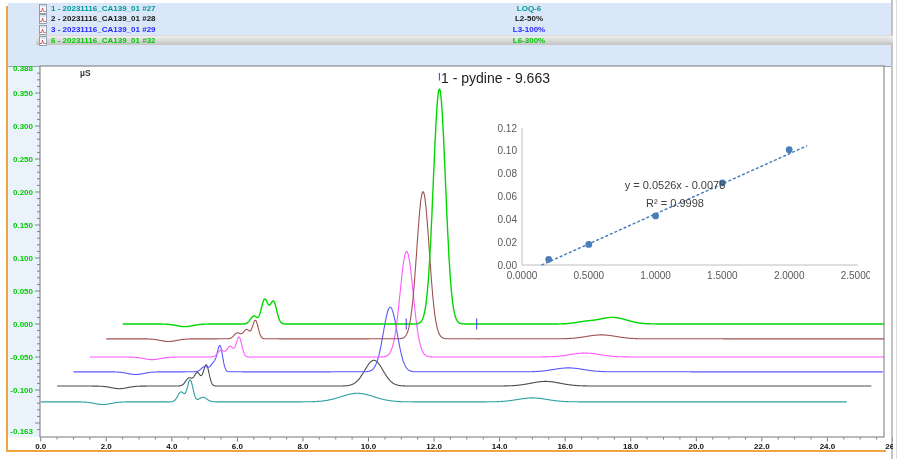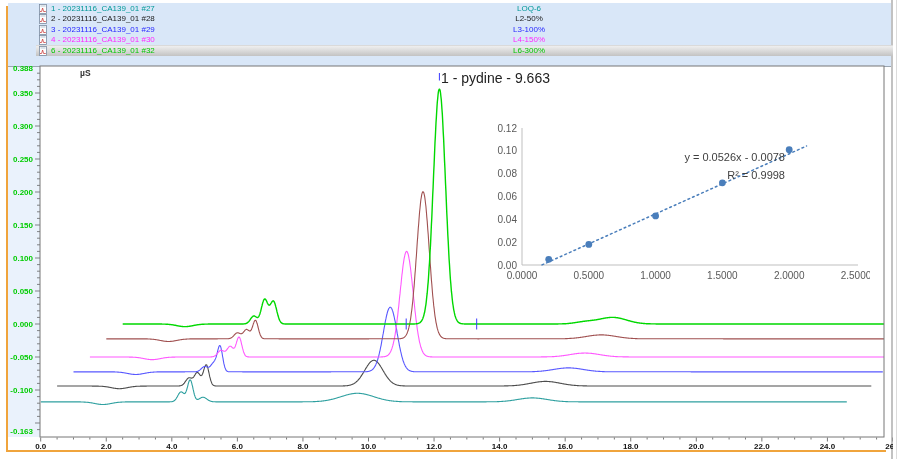--- a/index.html
+++ b/index.html
@@ -9,30 +9,30 @@
   .legend-bg{position:absolute;left:8px;top:3px;width:885px;height:64px;background:#d9e7f8;}
   .legend-sep{position:absolute;left:8px;top:66px;width:885px;height:1px;background:#9aa5b1;}
   .left-gutter{position:absolute;left:8px;top:67px;width:32px;height:370px;background:#eaf2fc;}
   
   .orange-left{position:absolute;left:6px;top:6px;width:2px;height:446px;background:#f0a43c;}
   .orange-bottom{position:absolute;left:6px;top:450px;width:880px;height:2px;background:#f0a43c;}
   .right-sep{position:absolute;left:891px;top:0;width:2px;height:459px;background:#c2c2c2;}
   .right-sep2{position:absolute;left:896px;top:0;width:1px;height:459px;background:#dcdcdc;}
   
   .legend{position:absolute;left:36px;top:4px;width:857px;height:62px;display:flex;flex-direction:column;}
-  .legend-row{height:10.33px;display:flex;align-items:center;font-size:8px;font-weight:normal;line-height:10px;}
+  .legend-row{height:10.33px;display:flex;align-items:center;font-size:8px;font-weight:bold;line-height:10px;}
   .legend-row.selected{background:linear-gradient(#efefef,#c3c3c3);border-top:1px solid #dadada;height:9.33px;}
   .inj-icon{width:8px;height:10px;margin-left:3px;margin-right:4px;flex:0 0 auto;}
   .inj-label{white-space:nowrap;}
   .level-label{position:absolute;left:420px;width:146px;text-align:center;}
   .lr{position:relative;}
   
   .us-label{position:absolute;left:44px;top:68px;font-size:8.5px;font-weight:600;color:#333;margin-left:36px;}
   .peak-label{position:absolute;left:441px;top:70px;font-size:14px;color:#222;white-space:nowrap;}
-  .eq-line{position:absolute;left:485px;width:300px;text-align:right;font-size:11px;color:#3f3f3f;}
+  .eq-line{position:absolute;left:525px;width:300px;text-align:center;font-size:11px;color:#3f3f3f;margin-top:28px;}
   .eq1{top:151px;} .eq2{top:169px;}
   svg{display:block;overflow:hidden;}
   .chrom-svg{position:absolute;left:8px;top:0;}
   .inset-svg{position:absolute;left:490px;top:122px;}
 </style>
 </head>
 <body>
 
 <div class="stage">
 
@@ -70,31 +70,20 @@
     <div class="legend-row lr">
       <span class="inj-icon">
           <svg viewBox="0 0 8 10" width="8" height="10">
             <rect x="0.5" y="0.5" width="7" height="9" fill="#fdfdfd" stroke="#7a8aa0" stroke-width="0.8"></rect>
             <line x1="1.5" y1="2" x2="6.5" y2="2" stroke="#9ab0c4" stroke-width="0.7"></line>
             <polyline points="1,7.5 2.6,7.5 3.6,4 4.6,7.5 6.8,7.5" fill="none" stroke="#c44" stroke-width="0.8"></polyline>
           </svg>
         </span>
       <span class="inj-label" style="color: rgb(40, 40, 255);">3 - 20231116_CA139_01 #29</span>
       <span class="level-label" style="color: rgb(40, 40, 255);">L3-100%</span>
-    </div>
-    <div class="legend-row lr">
-      <span class="inj-icon">
-          <svg viewBox="0 0 8 10" width="8" height="10">
-            <rect x="0.5" y="0.5" width="7" height="9" fill="#fdfdfd" stroke="#7a8aa0" stroke-width="0.8"></rect>
-            <line x1="1.5" y1="2" x2="6.5" y2="2" stroke="#9ab0c4" stroke-width="0.7"></line>
-            <polyline points="1,7.5 2.6,7.5 3.6,4 4.6,7.5 6.8,7.5" fill="none" stroke="#c44" stroke-width="0.8"></polyline>
-          </svg>
-        </span>
-      <span class="inj-label" style="color: rgb(255, 40, 255);">4 - 20231116_CA139_01 #30</span>
-      <span class="level-label" style="color: rgb(255, 40, 255);">L4-150%</span>
     </div>
     <div class="legend-row lr selected">
       <span class="inj-icon">
           <svg viewBox="0 0 8 10" width="8" height="10">
             <rect x="0.5" y="0.5" width="7" height="9" fill="#fdfdfd" stroke="#7a8aa0" stroke-width="0.8"></rect>
             <line x1="1.5" y1="2" x2="6.5" y2="2" stroke="#9ab0c4" stroke-width="0.7"></line>
             <polyline points="1,7.5 2.6,7.5 3.6,4 4.6,7.5 6.8,7.5" fill="none" stroke="#c44" stroke-width="0.8"></polyline>
           </svg>
         </span>
       <span class="inj-label" style="color: rgb(0, 200, 0);">6 - 20231116_CA139_01 #32</span>

